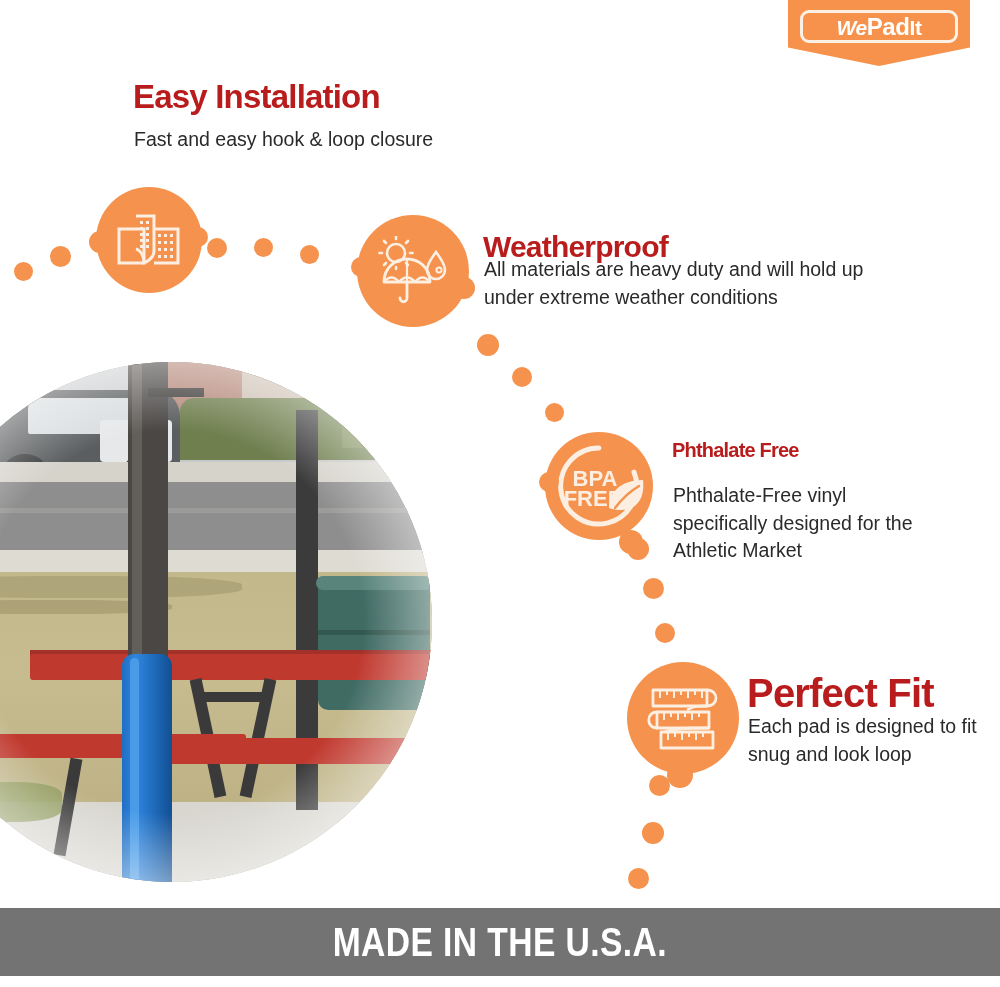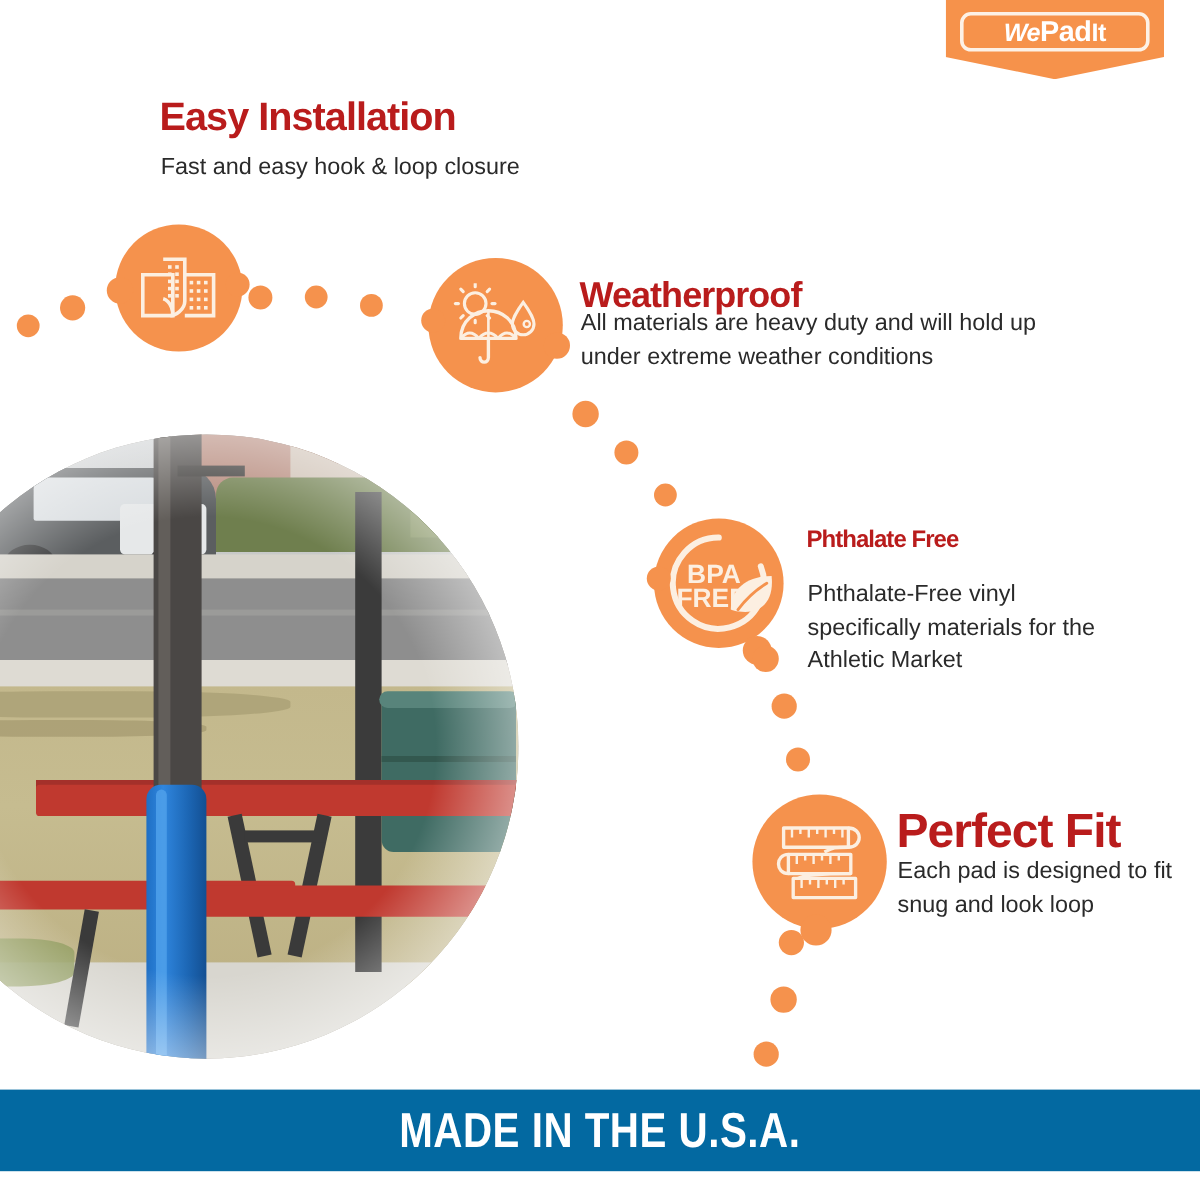--- a/index.html
+++ b/index.html
@@ -183,21 +183,21 @@
     pointer-events:none;
   }
 
   
   #made-banner {
     position: absolute;
     left: 0;
     top: 908px;
     width: 1000px;
     height: 68px;
-    background: #0369a1;
+    background: #737373;
     display: flex;
     align-items: center;
     justify-content: center;
   }
   #made-text {
     color: #ffffff;
     font-weight: bold;
     font-size: 41px;
     letter-spacing: 0.5px;
     transform: scaleX(0.82);
@@ -317,21 +317,21 @@
 
       <text class="bpa-label" x="44" y="48" text-anchor="middle" font-family="Liberation Sans, sans-serif" font-size="22" font-weight="bold">BPA</text>
       <text class="bpa-label" x="42" y="68" text-anchor="middle" font-family="Liberation Sans, sans-serif" font-size="22" font-weight="bold">FREE</text>
 
       <path d="M92 42 C70 42, 58 54, 58 70 C58 70, 62 72, 70 72 C86 72, 94 60, 92 42 Z" fill="#FCEFE1"></path>
       <path d="M88 48 C78 54, 70 62, 64 70" fill="none" stroke="#F5924D" stroke-width="2.4" stroke-linecap="round"></path>
     </svg>
   </div>
 
   <div class="feat-title" id="title-phthalate">Phthalate Free</div>
-  <div class="feat-desc" id="desc-phthalate">Phthalate-Free vinyl specifically materials for the Athletic Market</div>
+  <div class="feat-desc" id="desc-phthalate">Phthalate-Free vinyl specifically designed for the Athletic Market</div>
 
   <div class="dot" style="left:627px; top:538px; width:22px; height:22px;"></div>
   <div class="dot" style="left:643px; top:578px; width:21px; height:21px;"></div>
   <div class="dot" style="left:655px; top:623px; width:20px; height:20px;"></div>
 
   <div class="icon-circle" id="icon-fit">
     <div class="blob-bump" style="left:40px; top:100px; width:26px; height:26px;"></div>
     <svg width="80" height="76" viewBox="0 0 80 76">
 
       <path d="M10 10 H64 V26 H10 Z" fill="none" stroke="#FCEFE1" stroke-width="2.8" stroke-linejoin="round"></path>

